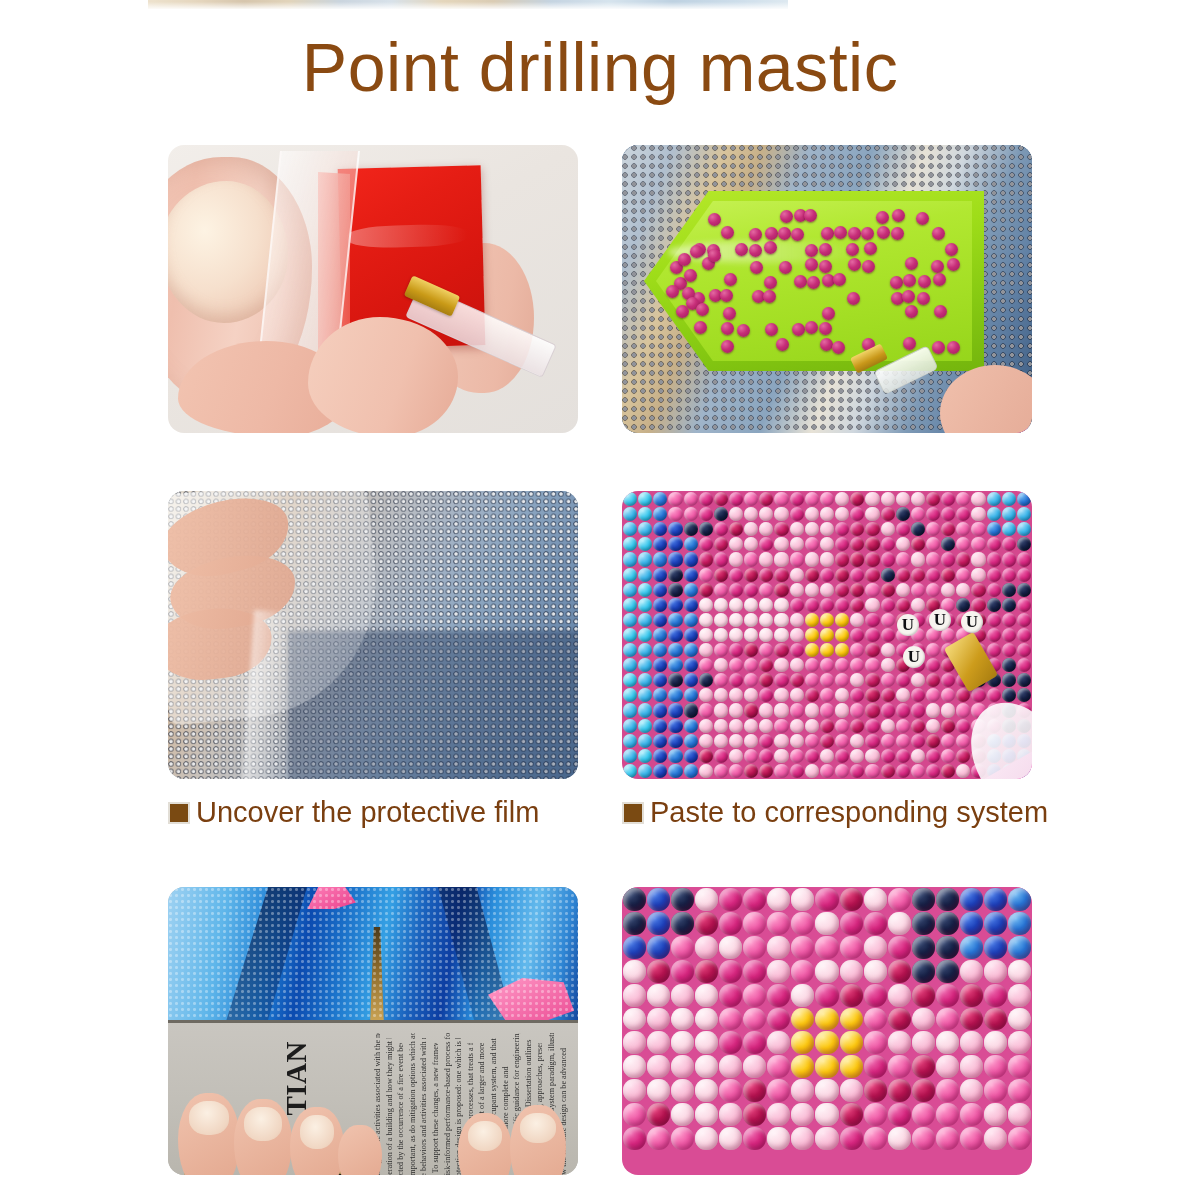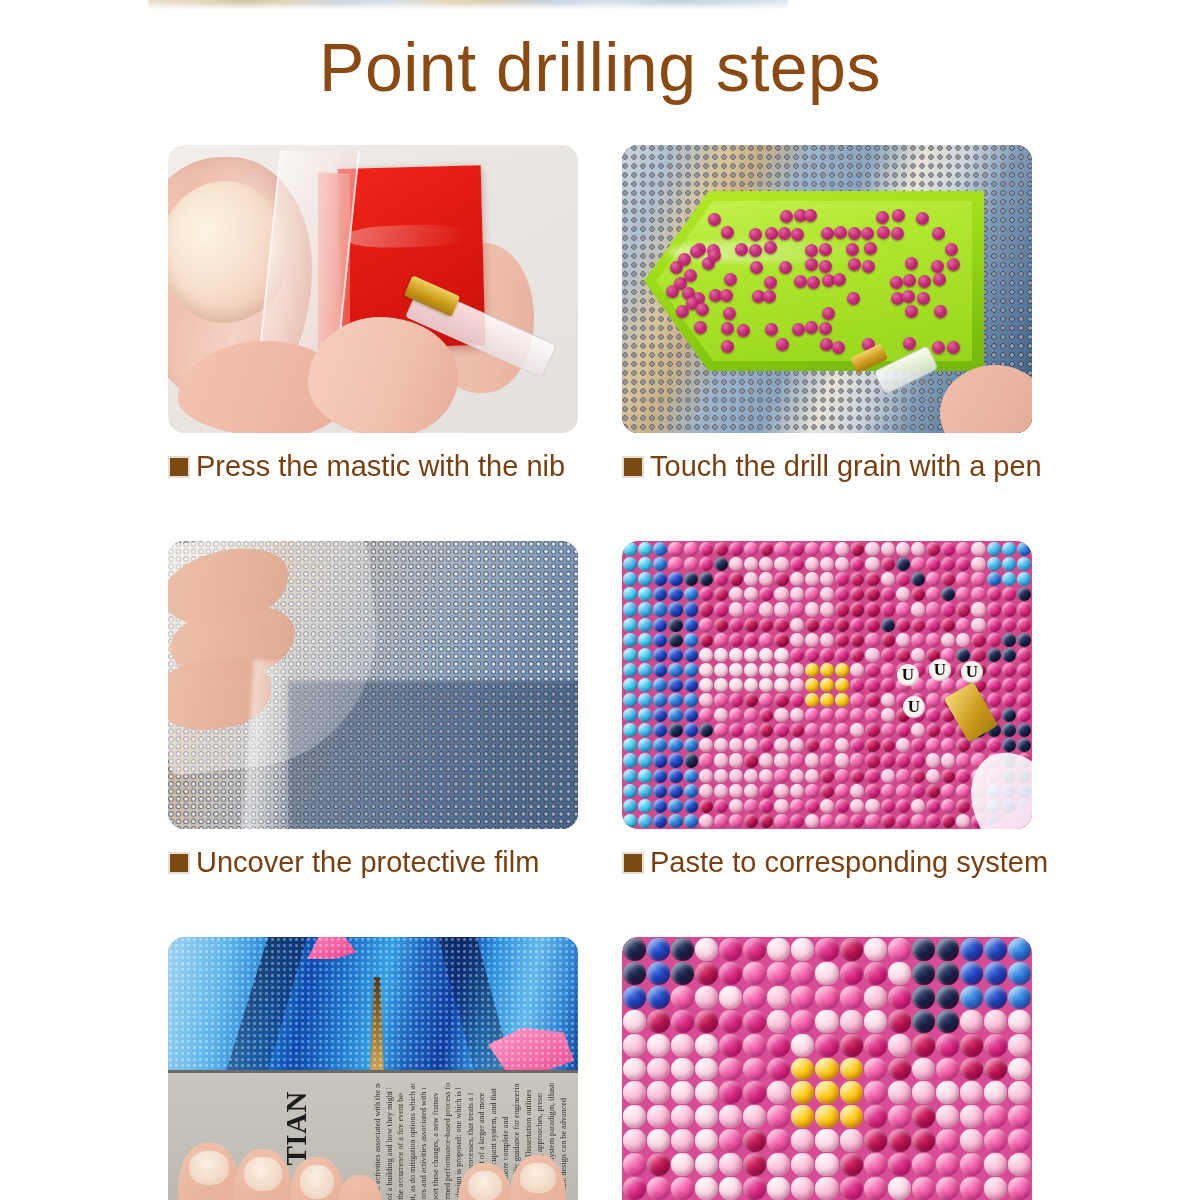--- a/index.html
+++ b/index.html
@@ -462,40 +462,36 @@
 </style>
 </head>
 <body>
 
 <div id="page">
 
   <div class="top-strip">
     <div class="fade"></div>
   </div>
 
-  <div class="title">Point drilling steps</div>
+  <div class="title">Point drilling mastic</div>
 
   <div class="grid">
 
     <div class="step">
       <div class="photo p1">
         <div class="thumb"></div>
         <div class="nail"></div>
         <div class="finger4"></div>
         <div class="mastic"></div>
         <div class="masticEdge"></div>
         <div class="film"></div>
         <div class="finger2"></div>
         <div class="finger3"></div>
         <div class="penbody"></div>
         <div class="pennib"></div>
-      </div>
-      <div class="caption">
-        <span class="bullet"></span>
-        <span class="cap-text">Press the mastic with the nib</span>
       </div>
     </div>
 
     <div class="step">
       <div class="photo p2">
         <div class="canvas"></div>
         <div class="tray"></div>
         <div class="trayInner"></div>
         <div class="gloss"></div>
         <div class="drills" id="tray-drills">
@@ -586,24 +582,20 @@
             <i style="left: 40px; top: 102px;"></i>
             <i style="left: 20px; top: 104px;"></i>
             <i style="left: 46px; top: 56px;"></i>
             <i style="left: 52px; top: 48px;"></i>
           </div>
         <div class="penGold"></div>
         <div class="penTip"></div>
         <div class="pen"></div>
         <div class="thumb"></div>
       </div>
-      <div class="caption">
-        <span class="bullet"></span>
-        <span class="cap-text">Touch the drill grain with a pen</span>
-      </div>
     </div>
 
     <div class="step">
       <div class="photo p3">
         <div class="canvas"></div>
         <div class="grid-dots"></div>
         <div class="dark-band"></div>
         <div class="film"></div>
         <div class="fingA"></div>
         <div class="fingB"></div>

